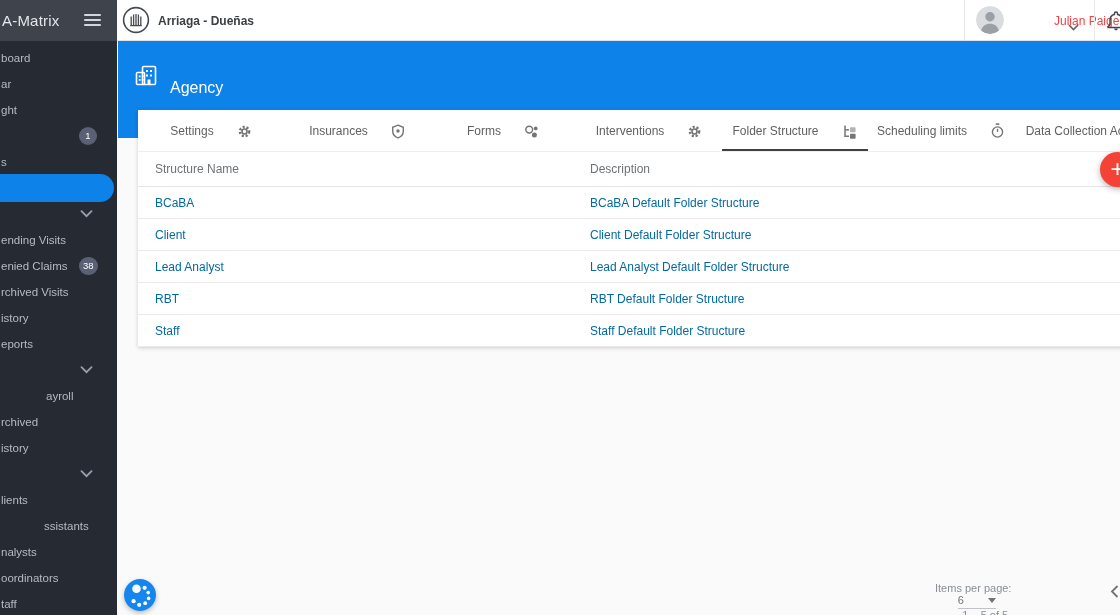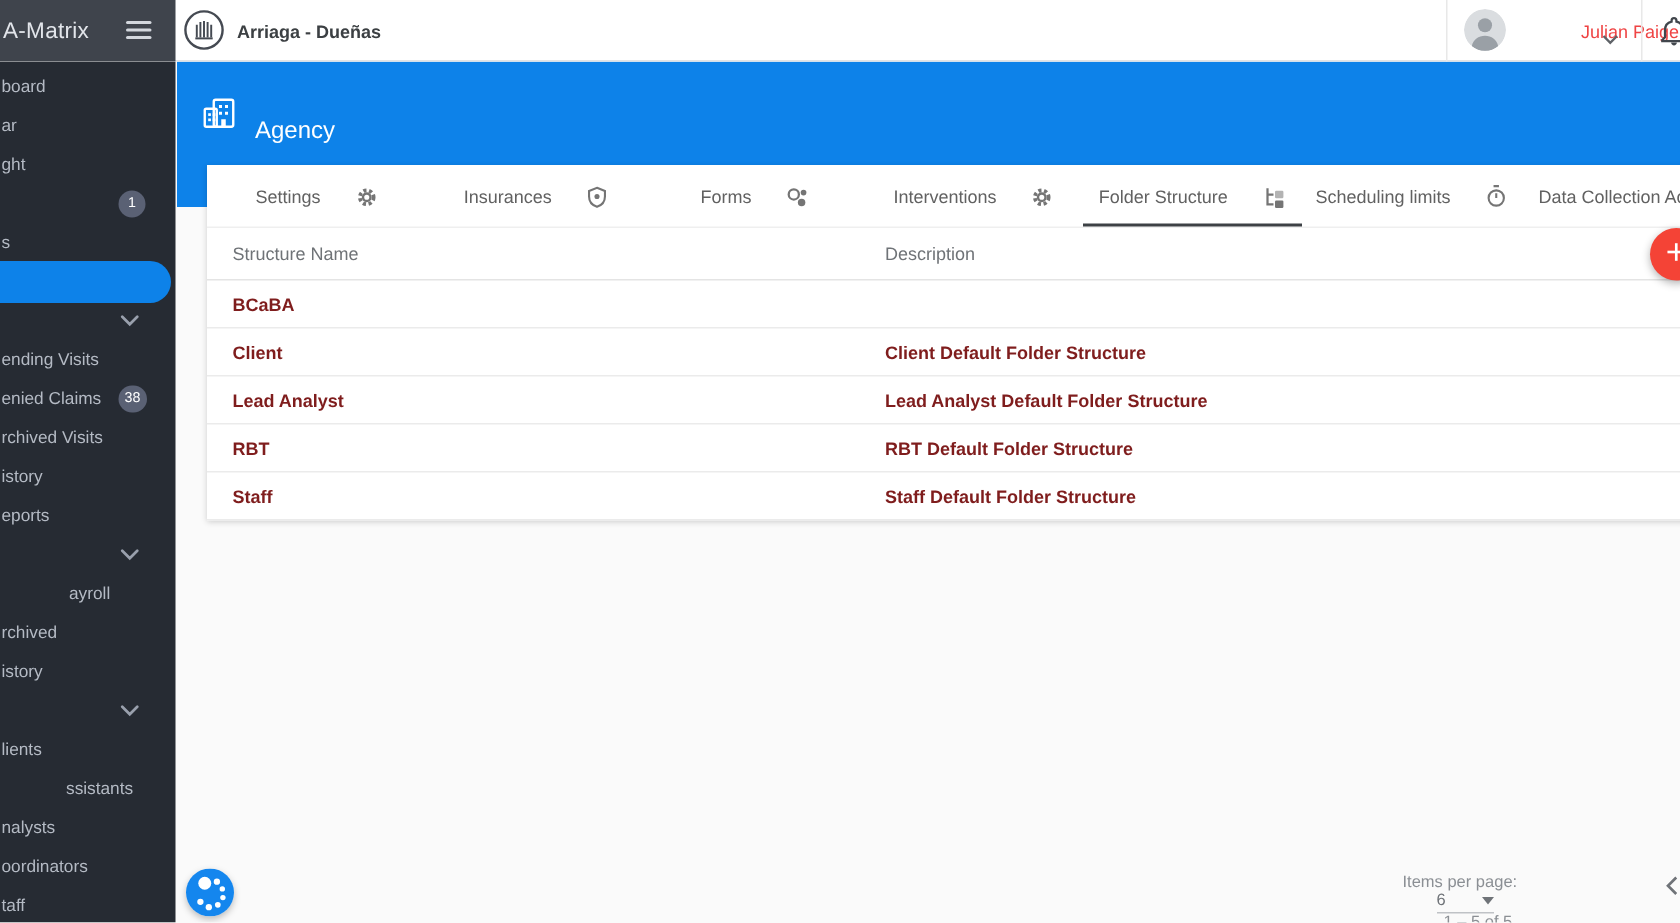--- a/index.html
+++ b/index.html
@@ -47,21 +47,21 @@
   .tabs { position:relative; height:42px; border-bottom:1px solid #efefef; display:flex; }
   .tab { width:146px; height:42px; display:flex; align-items:center; justify-content:center;
          gap:23px; font-size:12px; font-weight:500; color:#616161; cursor:pointer;
          white-space:nowrap; overflow:hidden; }
   .tab-indicator { position:absolute; left:584px; bottom:0; width:146px; height:2.5px; background:#3d4145; }
 
   .thead { position:relative; height:35px; border-bottom:1px solid #e4e4e4; }
   .th { position:absolute; top:0; line-height:35px; font-size:12px; font-weight:500; color:#6f7377; }
   .th-name { left:17px; } .th-desc { left:452px; }
   .trow { position:relative; height:32px; border-bottom:1px solid #ebebeb; cursor:pointer; }
-  .td { position:absolute; top:0; line-height:32px; font-size:12px; color:#7f1d1d; white-space:nowrap;font-weight:bold; }
+  .td { position:absolute; top:0; line-height:32px; font-size:12px; color:#0369a1; white-space:nowrap; }
   .td-name { left:17px; } .td-desc { left:452px; }
 
   .fab { position:absolute; left:1100px; top:152px; width:35px; height:35px; border-radius:50%;
          background:#f44336; color:#fff; font-size:24px; font-weight:300; line-height:33px;
          text-align:center; box-shadow:0 2px 6px rgba(0,0,0,.3); cursor:pointer; z-index:40; }
 
   
   .paginator { position:absolute; left:935px; top:582px; display:flex; align-items:center;
                font-size:11px; color:#8b8f94; z-index:5;flex-direction:column; }
   .pp-select { display:inline-flex; align-items:center; justify-content:space-between;
@@ -240,20 +240,21 @@
         <span>Data Collection Access</span>
       </div>
     </div>
   <div class="thead">
     <span class="th th-name">Structure Name</span>
     <span class="th th-desc">Description</span>
   </div>
   <div id="tbody">
       <div class="trow">
         <span class="td td-name">BCaBA</span>
+        <span class="td td-desc">BCaBA Default Folder Structure</span>
       </div>
       <div class="trow">
         <span class="td td-name">Client</span>
         <span class="td td-desc">Client Default Folder Structure</span>
       </div>
       <div class="trow">
         <span class="td td-name">Lead Analyst</span>
         <span class="td td-desc">Lead Analyst Default Folder Structure</span>
       </div>
       <div class="trow">

